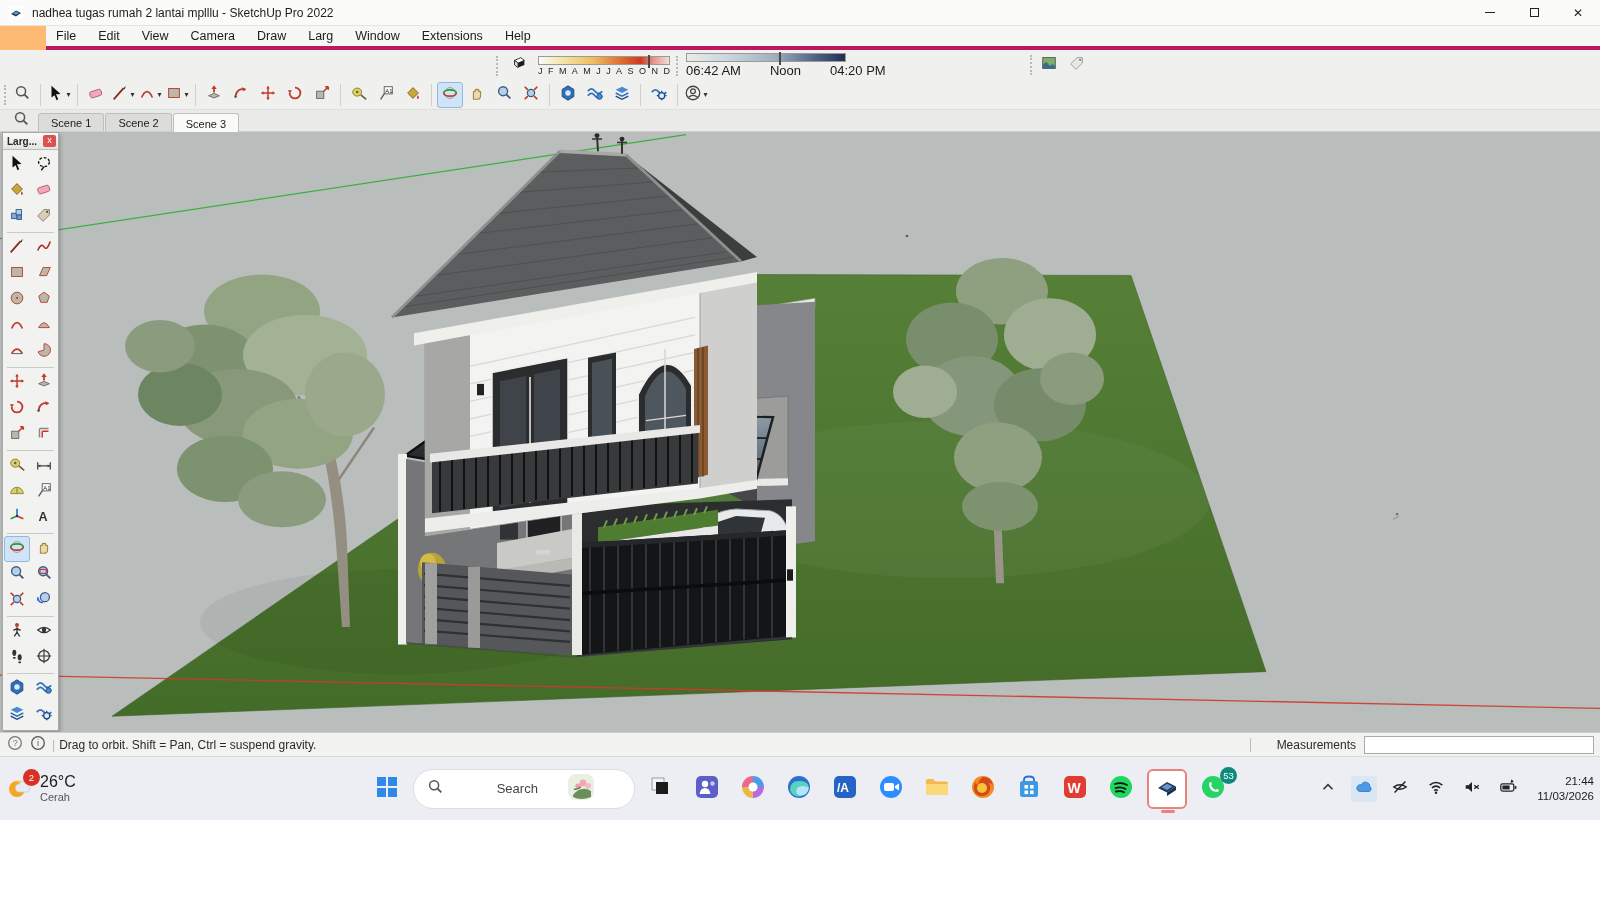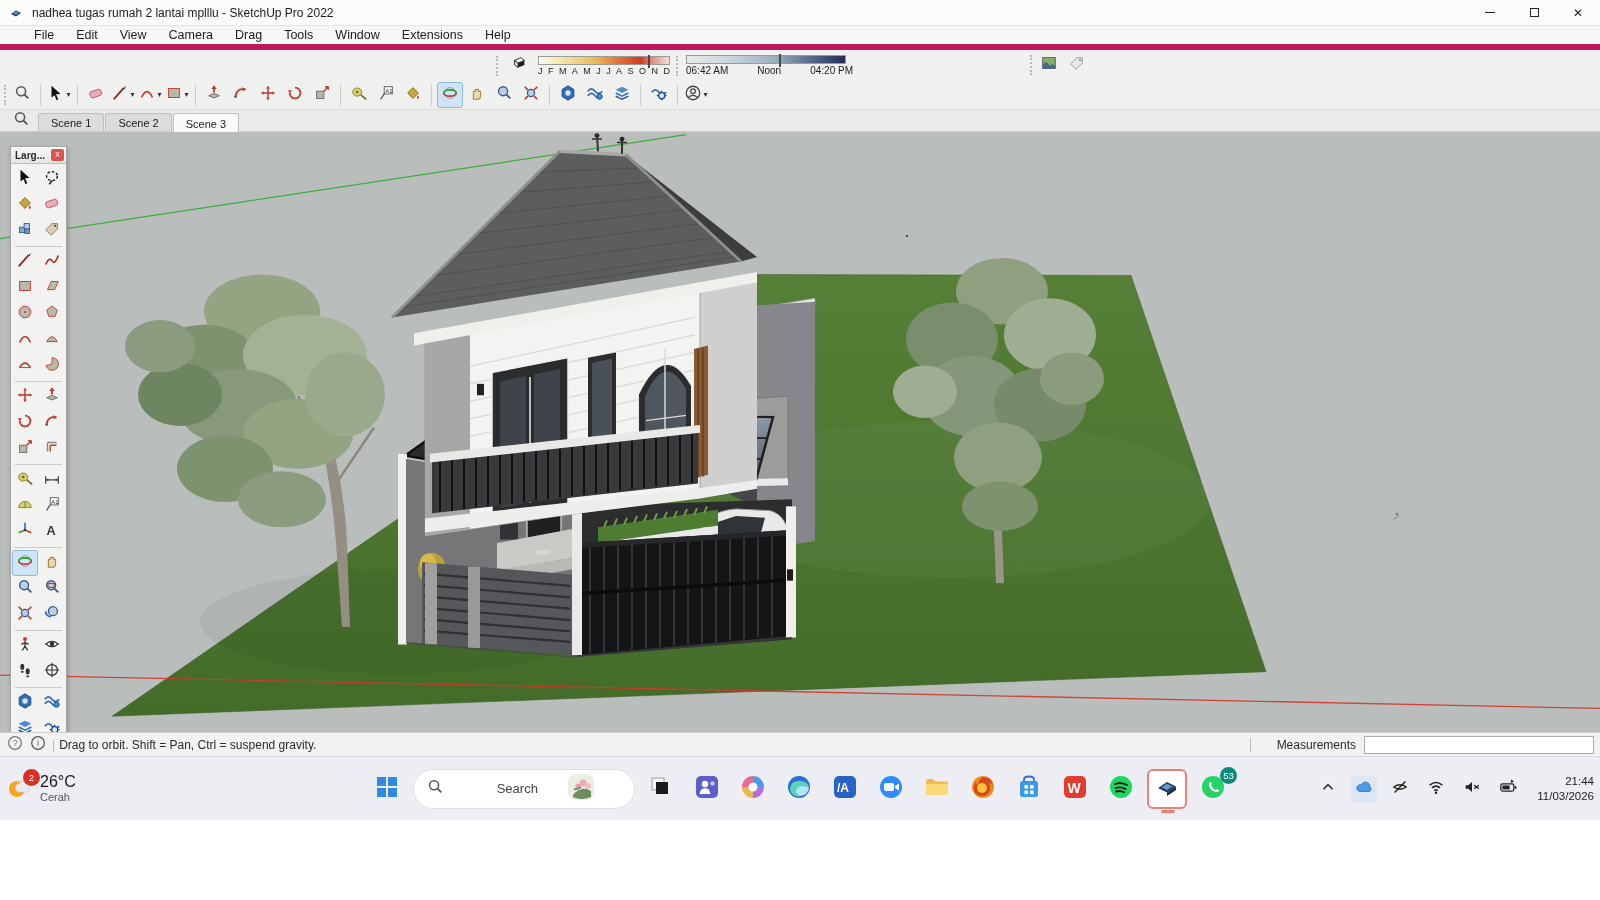--- a/index.html
+++ b/index.html
@@ -9,54 +9,54 @@
   
   .titlebar { height:26px; background:#fbfbfa; display:flex; align-items:center; padding-left:8px; border-bottom:1px solid #e4e4e3; }
   .titlebar .app-ico { width:16px; height:16px; margin-right:8px; }
   .titlebar .title { font-size:12px; color:#1c1c1c; }
   .win-controls { margin-left:auto; display:flex; height:100%; }
   .win-btn { width:44px; height:100%; display:flex; align-items:center; justify-content:center; color:#222; font-size:12px; }
   .glyph-min { width:10px; height:1px; background:#222; display:block; }
   .glyph-max { width:9px; height:9px; border:1px solid #222; display:block; }
 
   
-  .menubar { height:24px; background:#f7f7f6; display:flex; align-items:center; padding-left:24px; gap:2px; border-bottom:6px solid #be185d; }
+  .menubar { height:24px; background:#f7f7f6; display:flex; align-items:center; padding-left:0; gap:2px; border-bottom:4px solid #be185d;margin-left:46px; }
   .menu-item { font-size:12.5px; color:#1c1c1c; padding:3px 10px; border-radius:2px; }
 
   
   .toolbar-row1 { height:30px; position:relative; background:#f0f0ef; }
   .shadow-toolbar { position:absolute; left:492px; top:2px; height:27px; display:flex; align-items:center; gap:6px; background:#f0f0ef; padding:0 4px; }
   .grip { width:4px; height:20px; border-left:2px dotted #b8b8b6; }
   .tool-btn { width:26px; height:26px; border:1px solid transparent; border-radius:3px; display:flex; align-items:center; justify-content:center; }
   .tool-btn.active { background:#cfe4f7; border-color:#8fbade; }
   .slider-widget { display:flex; flex-direction:column; justify-content:center; }
   .slider-track { position:relative; height:9px; border:1px solid #9a9a98; }
   .slider-track .handle { position:absolute; top:-2px; width:2px; height:13px; background:#4a4a48; }
   .month-track { width:132px; background:linear-gradient(90deg,#fbfbf7 0%,#f3e6a8 18%,#eebc5e 42%,#df7136 62%,#cf3b22 78%,#e5948a 88%,#f2ded8 100%); }
   .time-track  { width:160px; background:linear-gradient(90deg,#e9ebea 0%,#c6d2da 30%,#9fb0bf 55%,#5a6b8e 78%,#232d56 100%); }
   .slider-labels { display:flex; justify-content:space-between; font-size:9px; color:#1c1c1c; margin-top:1px; }
-  .time-labels { font-size:10px;gap:29px; }
+  .time-labels { font-size:13px;gap:29px; }
   .right-mini-toolbar { position:absolute; left:1030px; top:2px; display:flex; align-items:center; gap:2px; }
 
   .toolbar-row2 { height:30px; background:#f0f0ef; display:flex; align-items:center; padding-left:4px; gap:1px; border-bottom:1px solid #dededd; }
   .tb-sep { width:1px; height:22px; background:#cfcfce; margin:0 4px; }
   .dd-caret { font-size:8px; color:#333; margin-left:1px; }
 
   
   .scene-bar { height:22px; background:#eaeae9; display:flex; align-items:flex-end; padding-left:4px; border-bottom:1px solid #cfcfce; }
   .scene-search { width:34px; height:20px; display:flex; align-items:center; justify-content:center; }
   .scene-tab { font-size:11px; color:#1c1c1c; padding:3px 12px 2px; margin-right:1px; background:#dcdcdb; border:1px solid #bfbfbe; border-bottom:none; border-radius:3px 3px 0 0; }
   .scene-tab.active { background:#fafaf9; position:relative; top:1px; padding-top:4px; }
 
   
   .viewport { position:relative; flex:1; background:#b9bdbc; overflow:hidden; }
   .viewport svg.scene { position:absolute; inset:0; width:100%; height:100%; }
 
   
-  .palette { position:absolute; left:2px; top:14px; width:57px; background:#f2f2f1; border:1px solid #a8a8a6; box-shadow:1px 2px 4px rgba(0,0,0,.25);margin-left:8px; }
+  .palette { position:absolute; left:2px; top:0; width:57px; background:#f2f2f1; border:1px solid #a8a8a6; box-shadow:1px 2px 4px rgba(0,0,0,.25); }
   .palette-title { height:17px; background:linear-gradient(#fafaf9,#e4e4e3); display:flex; align-items:center; padding:0 2px 0 4px; border-bottom:1px solid #bdbdbc; }
   .palette-title span { font-size:10px; font-weight:bold; color:#2a2a2a; flex:1; }
   .palette-close { width:13px; height:12px; background:#d9534f; color:#fff; font-size:9px; line-height:11px; text-align:center; border-radius:2px; }
   .palette-grid { display:flex; flex-direction:column; padding:2px 1px; }
   .pal-row { display:flex; justify-content:space-around; }
   .pal-cell { width:26px; height:26px; display:flex; align-items:center; justify-content:center; border:1px solid transparent; border-radius:3px; }
   .pal-cell.active { background:#cfe4f7; border-color:#8fbade; }
   .pal-sep { height:1px; background:#c9c9c8; margin:2px 3px; }
 
   
@@ -110,22 +110,22 @@
           <span>✕</span>
         </div>
     </div>
   </div>
 
   <div class="menubar" id="menubar">
       <div class="menu-item">File</div>
       <div class="menu-item">Edit</div>
       <div class="menu-item">View</div>
       <div class="menu-item">Camera</div>
-      <div class="menu-item">Drag</div>
-      <div class="menu-item">Tools</div>
+      <div class="menu-item">Draw</div>
+      <div class="menu-item">Larg</div>
       <div class="menu-item">Window</div>
       <div class="menu-item">Extensions</div>
       <div class="menu-item">Help</div>
     </div>
 
   <div class="toolbar-row1">
     <div class="shadow-toolbar">
       <div class="grip"></div>
       <div class="tool-btn">
           <span class="ticon"><svg viewBox="0 0 20 20" width="18" height="18">

